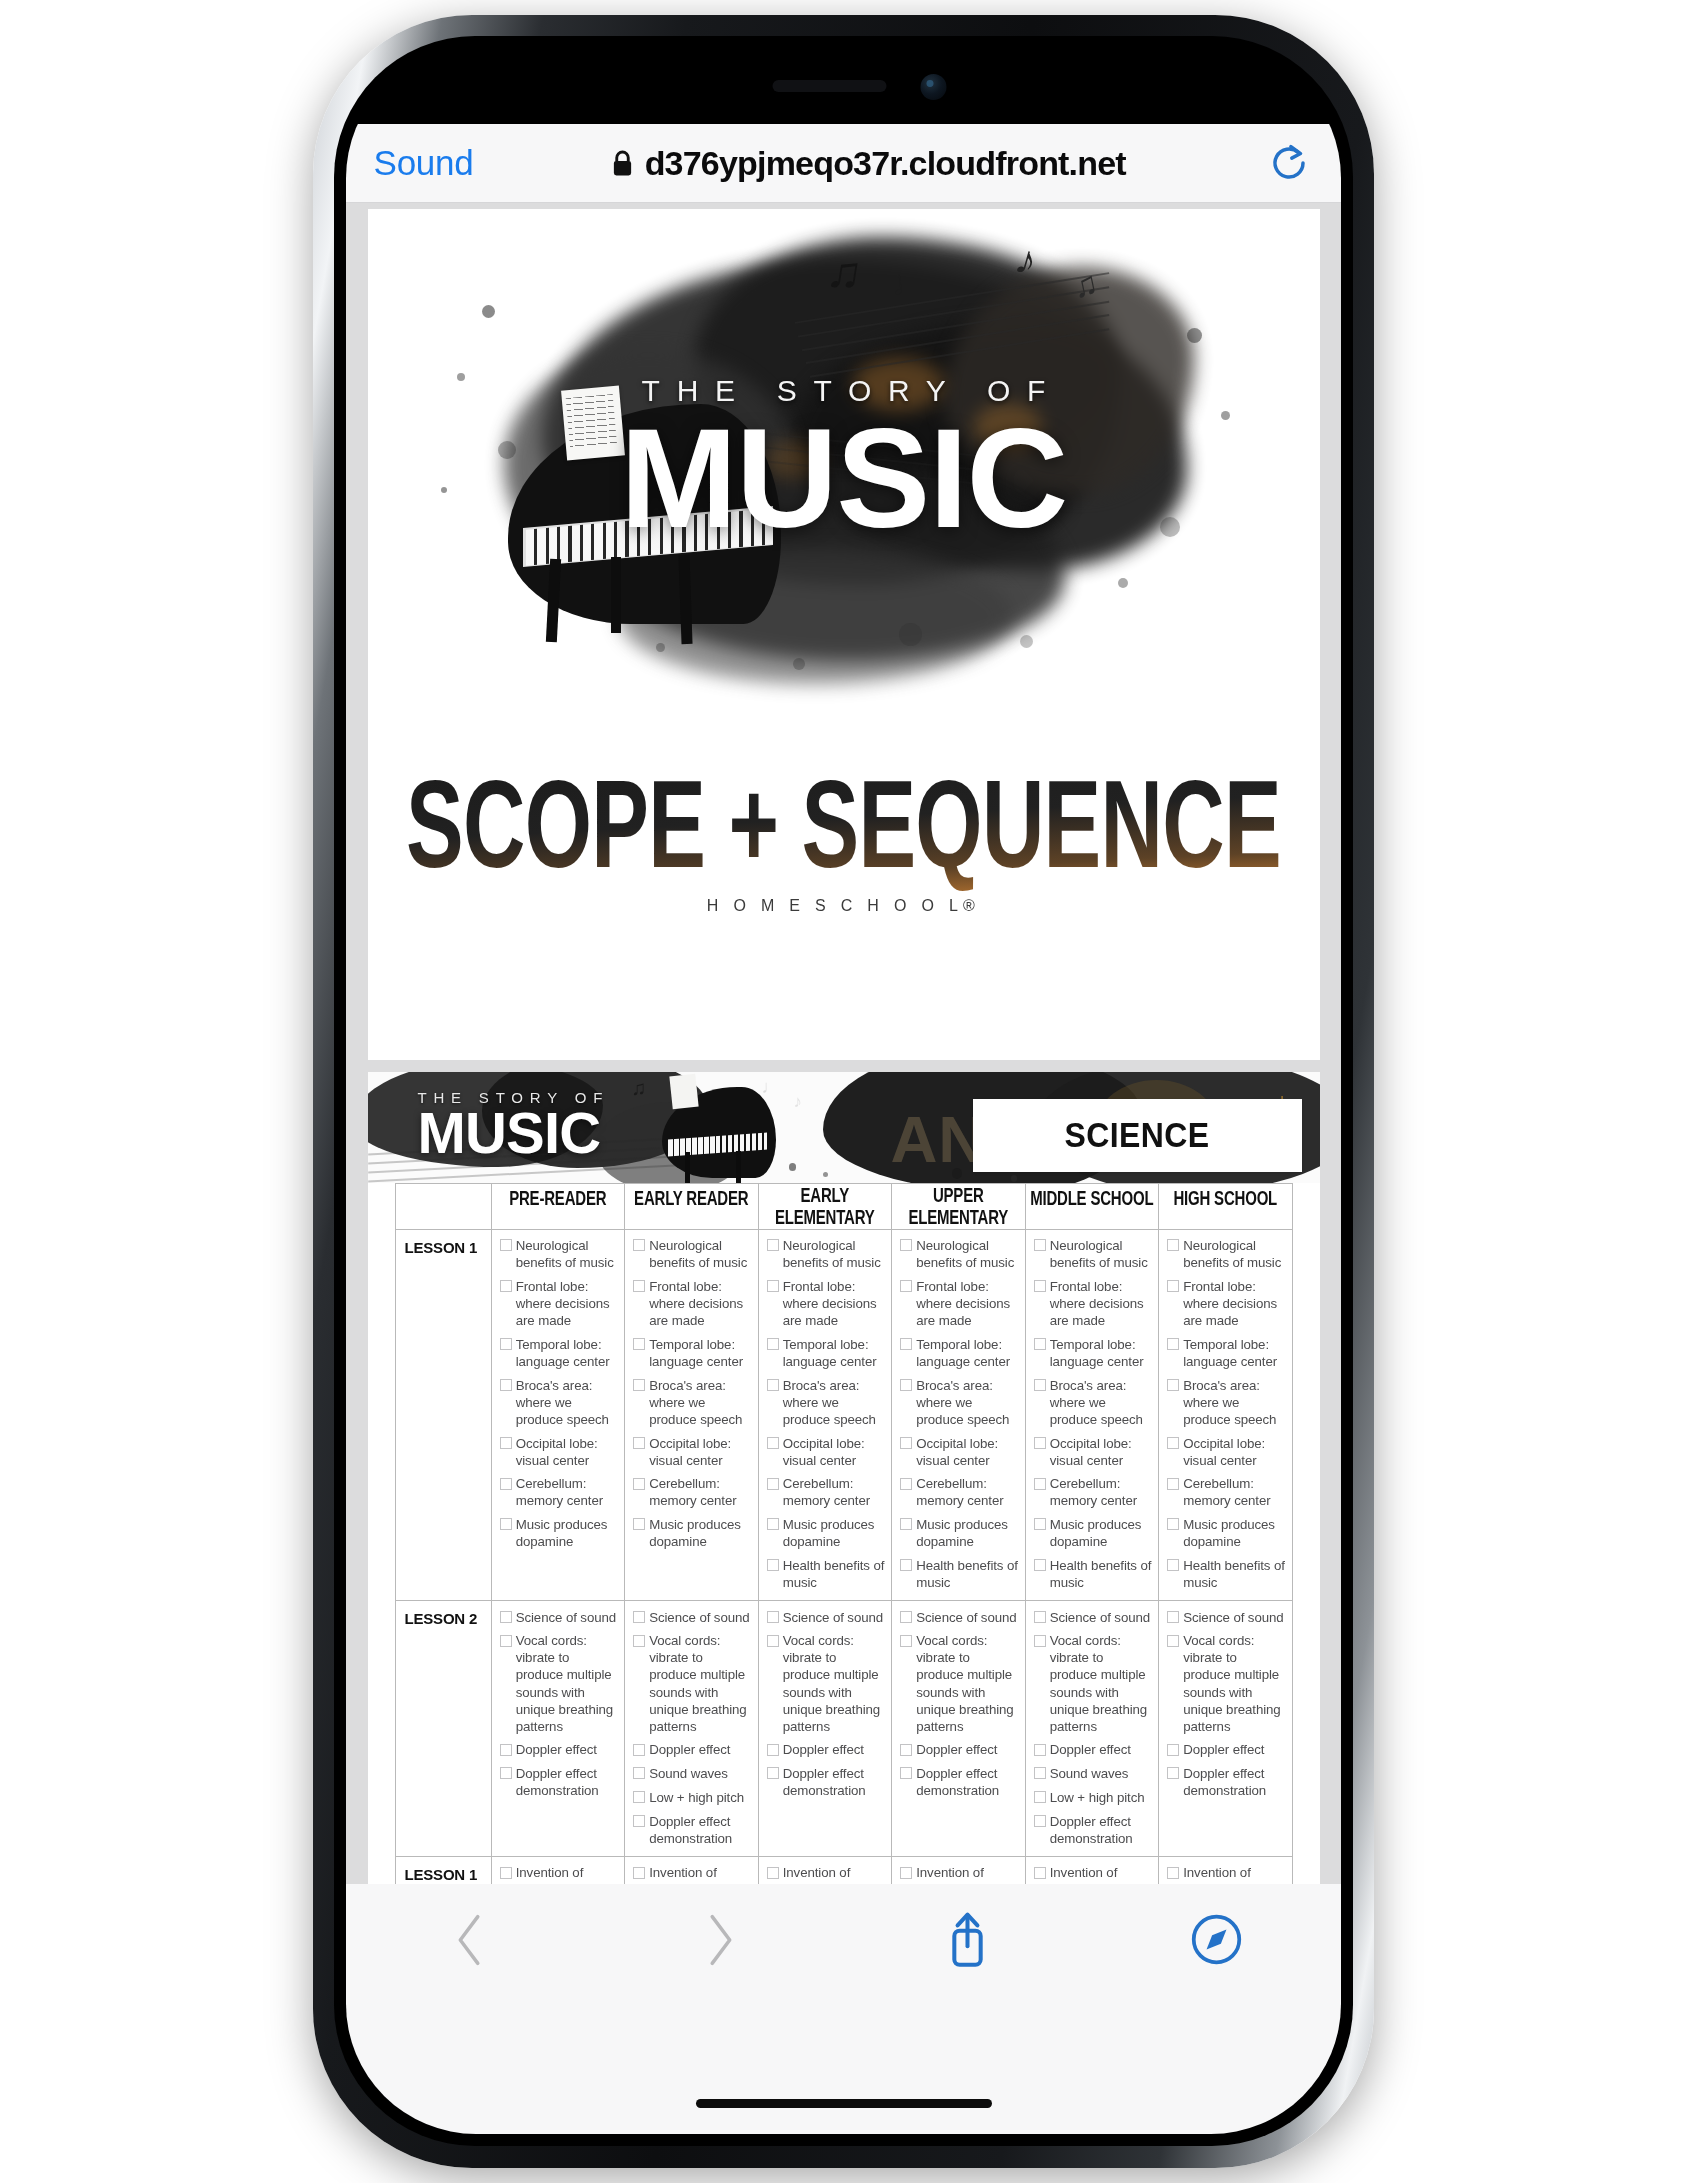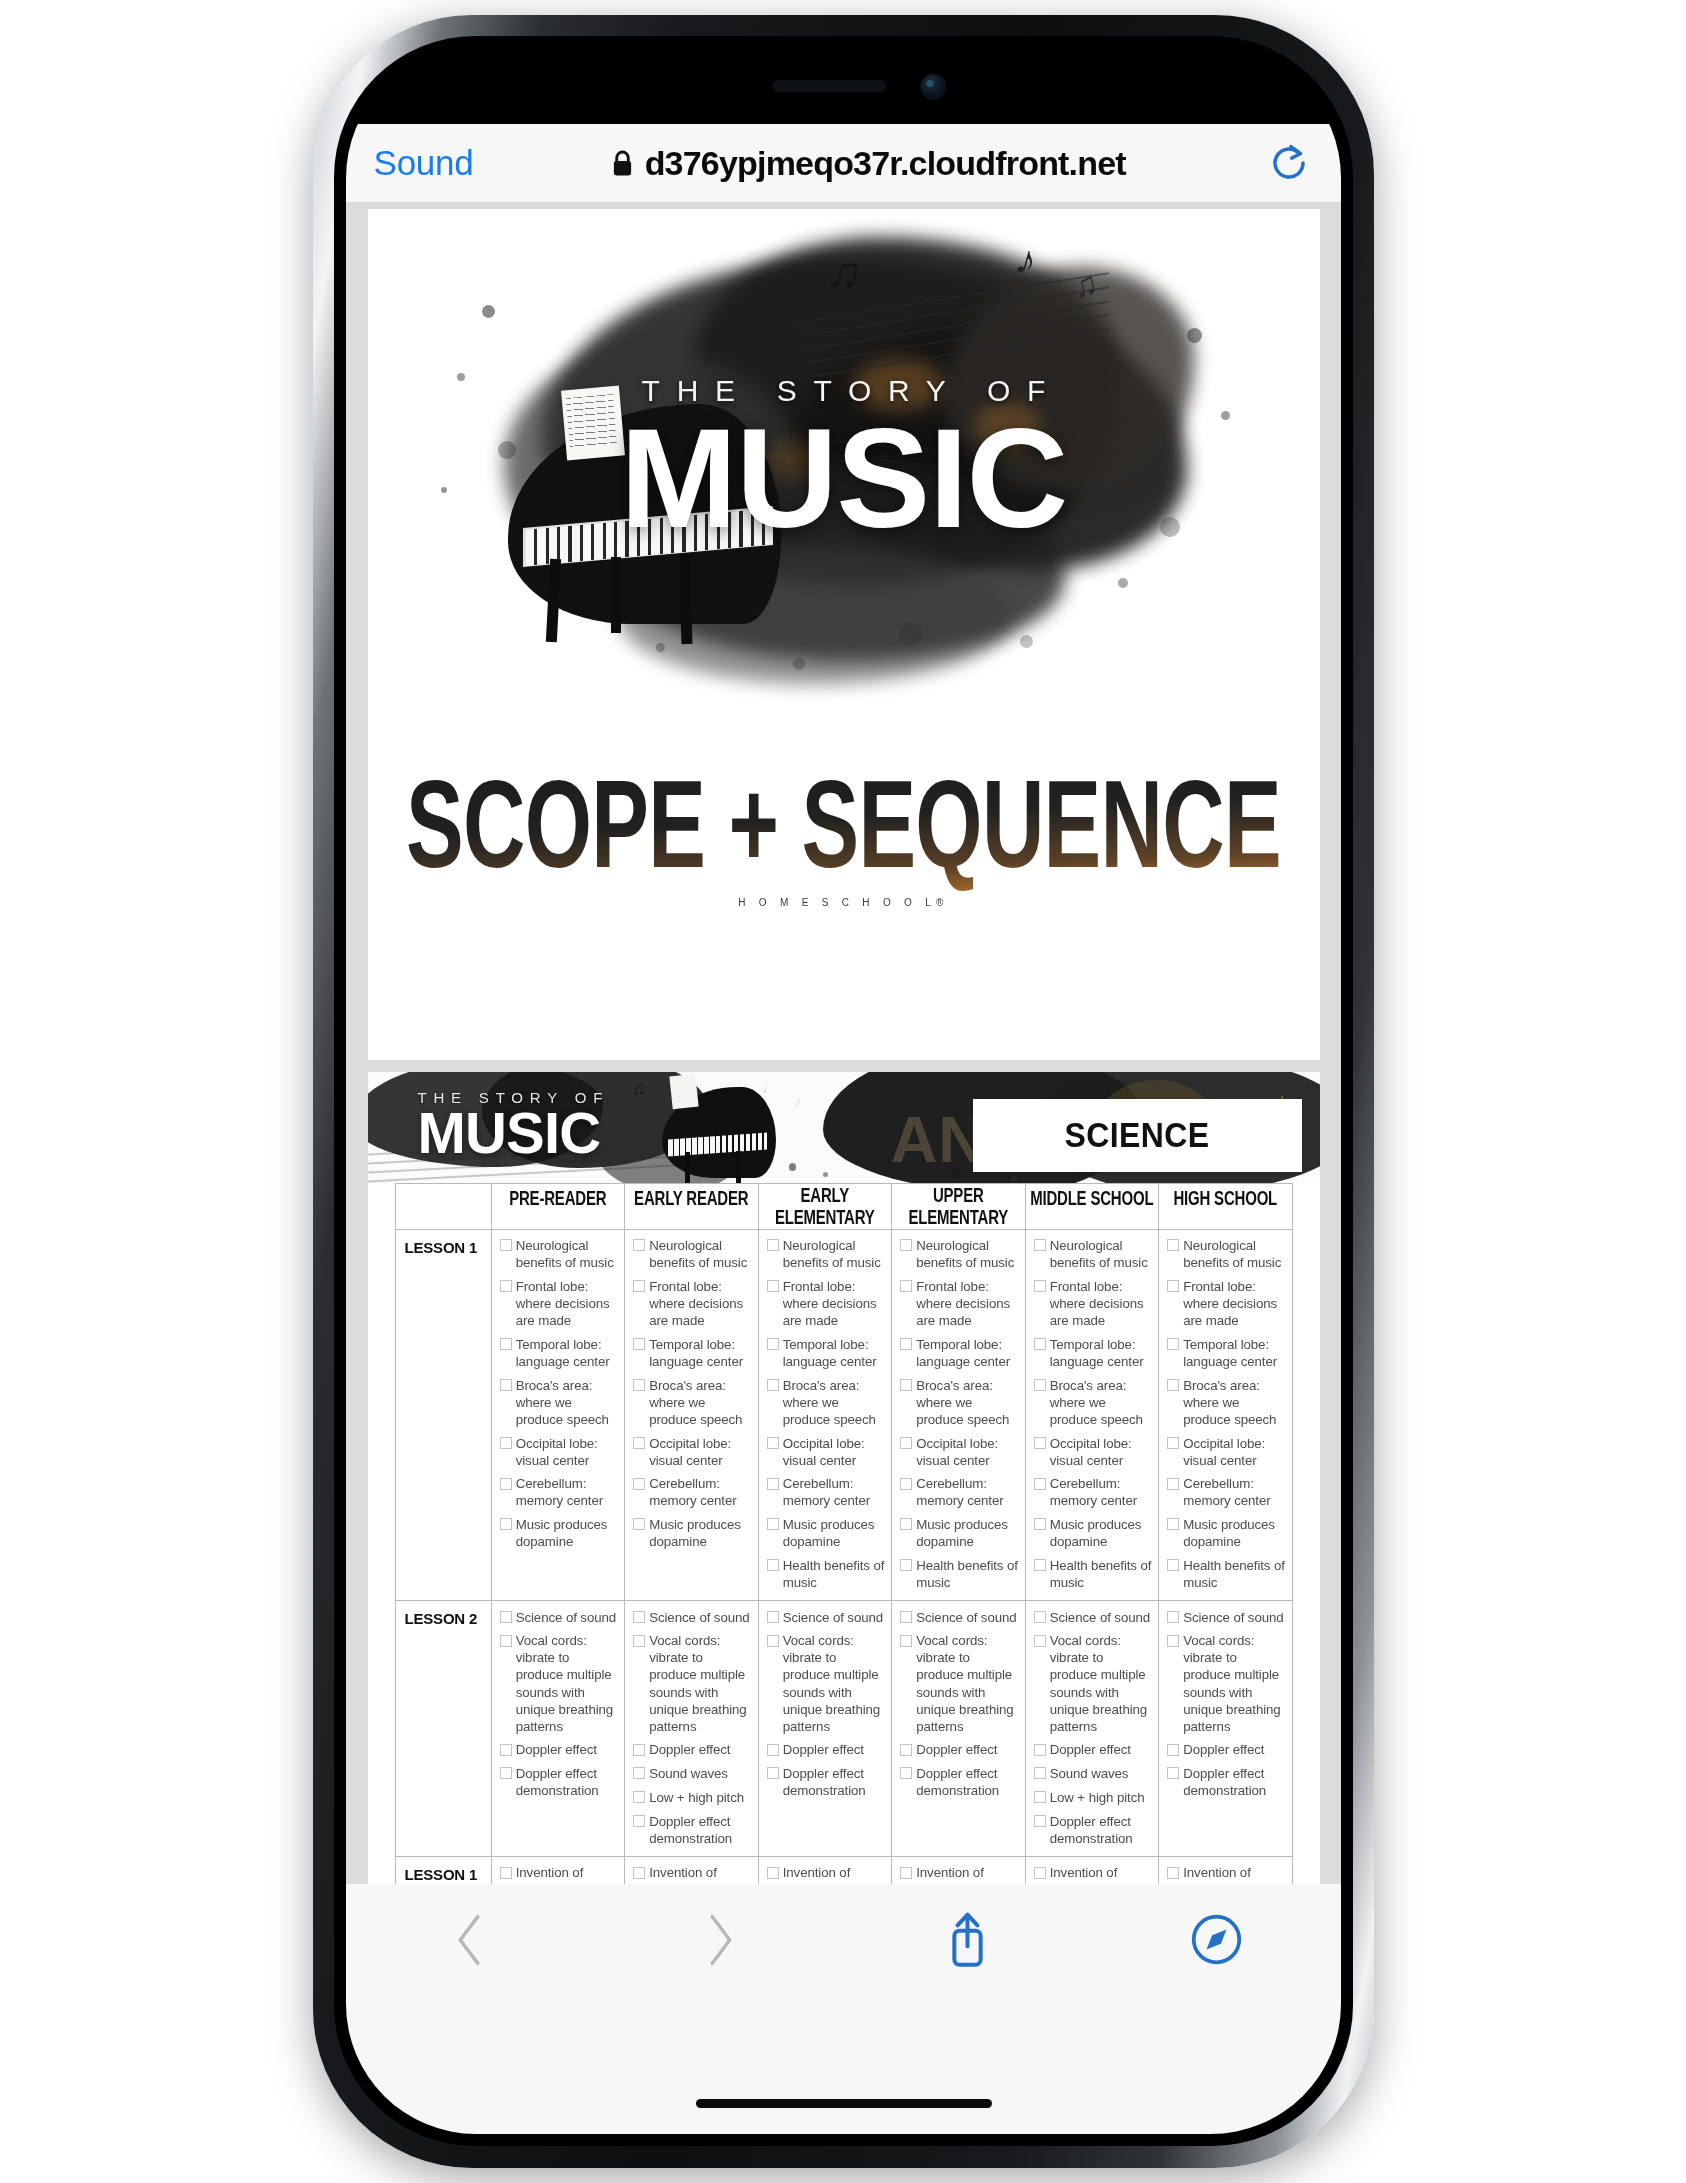--- a/index.html
+++ b/index.html
@@ -73,21 +73,21 @@
     text-shadow:0 1.5px 5.3px rgba(0,0,0,.75);padding-left:16.7px;}
   #cover-wordmark{font-size:141px;line-height:.92;font-weight:700;color:#fff;letter-spacing:-1.5px;
     margin-top:6px;text-shadow:0 3px 16.7px rgba(0,0,0,.55);}
   #cover-sub{position:absolute;left:0;top:562px;width:100%;text-align:center;}
   #scope-seq{font-family:"Liberation Sans", sans-serif;font-weight:700;font-size:94px;
     letter-spacing:-0.8px;transform:scaleY(1.32) scaleX(.92);display:inline-block;
     background:linear-gradient(178deg,#1b1b1b 0%,#212121 46%,#5d4226 76%,#b2712f 93%,#3a2a1b 100%);
     -webkit-background-clip:text;background-clip:text;color:transparent;}
   #brand-script{margin-top:50px;font-family:"DejaVu Serif", serif;font-style:italic;
     font-size:36px;color:#1d1d1d;letter-spacing:0.8px;}
-  #brand-sub{margin-top:18px;font-size:10px;letter-spacing:5.3px;color:#3b3b3b;}
+  #brand-sub{margin-top:18px;font-size:16px;letter-spacing:5.3px;color:#3b3b3b;}
 
   
   .interior{width:952px;position:relative;overflow:hidden;}
   .page-banner{position:relative;height:111px;overflow:hidden;background:#fbfbfb;}
   .banner-ink{position:absolute;}
   .banner-title{position:absolute;left:50px;top:16.7px;z-index:6;}
   .banner-kicker{font-size:15px;letter-spacing:6.8px;color:#e8e8e8;text-shadow:0 0.8px 3px rgba(0,0,0,.7);}
   .banner-word{font-size:58px;font-weight:700;color:#fff;letter-spacing:-0.8px;line-height:.9;margin-top:1.5px;
     text-shadow:0 1.5px 7.6px rgba(0,0,0,.5);}
   .ghost-ans{position:absolute;left:523px;top:30px;font-size:65px;font-weight:700;

